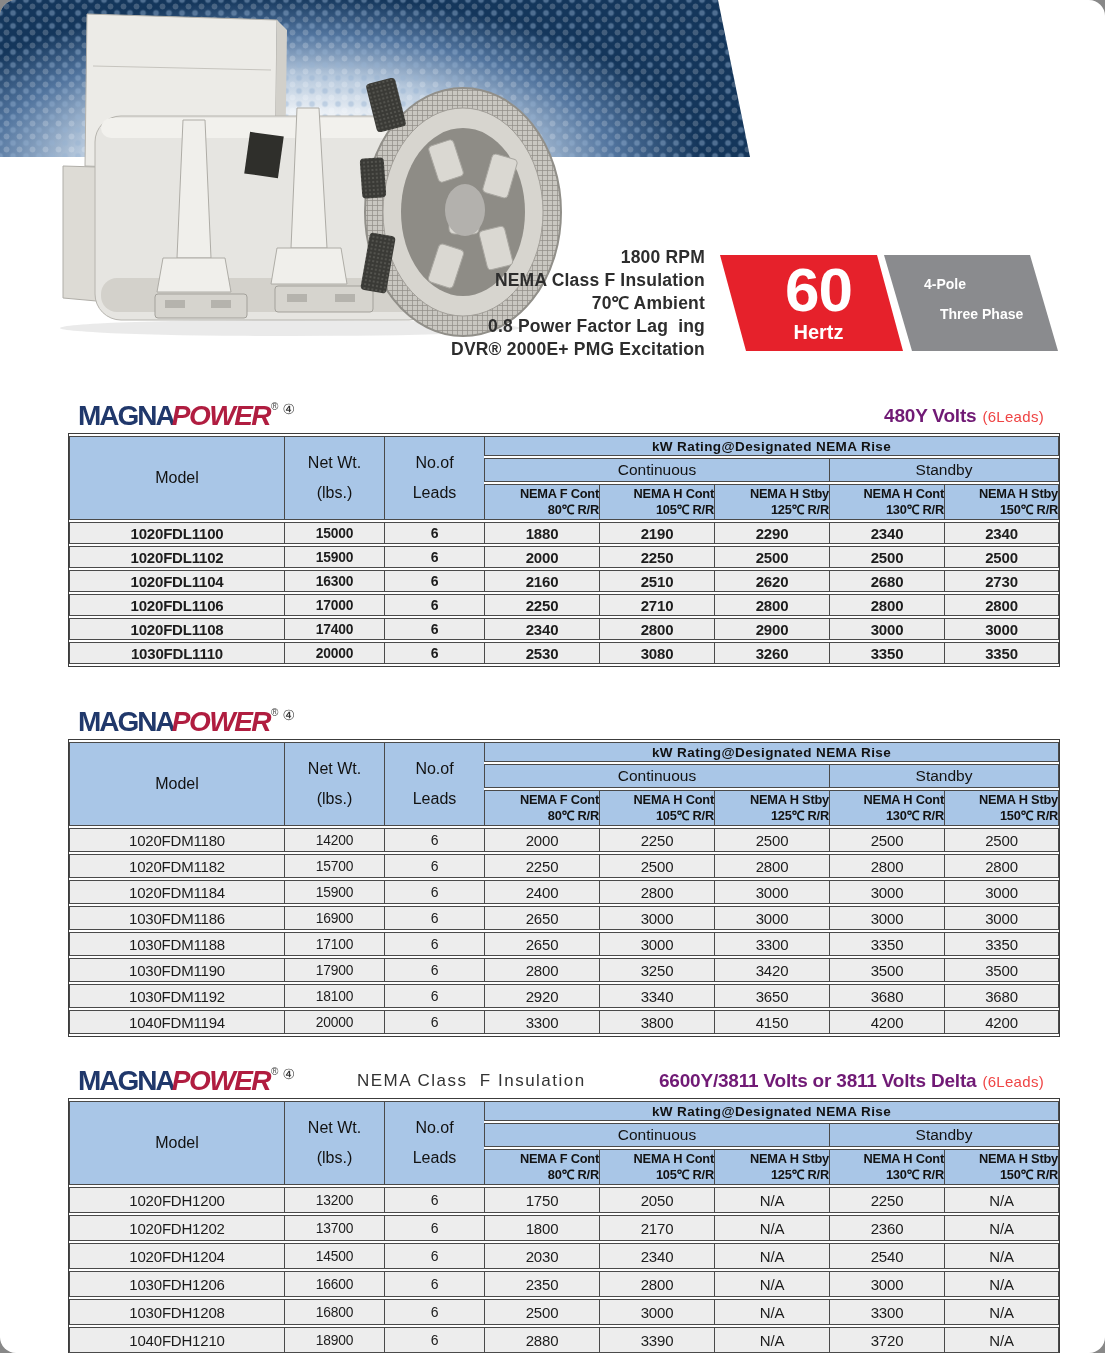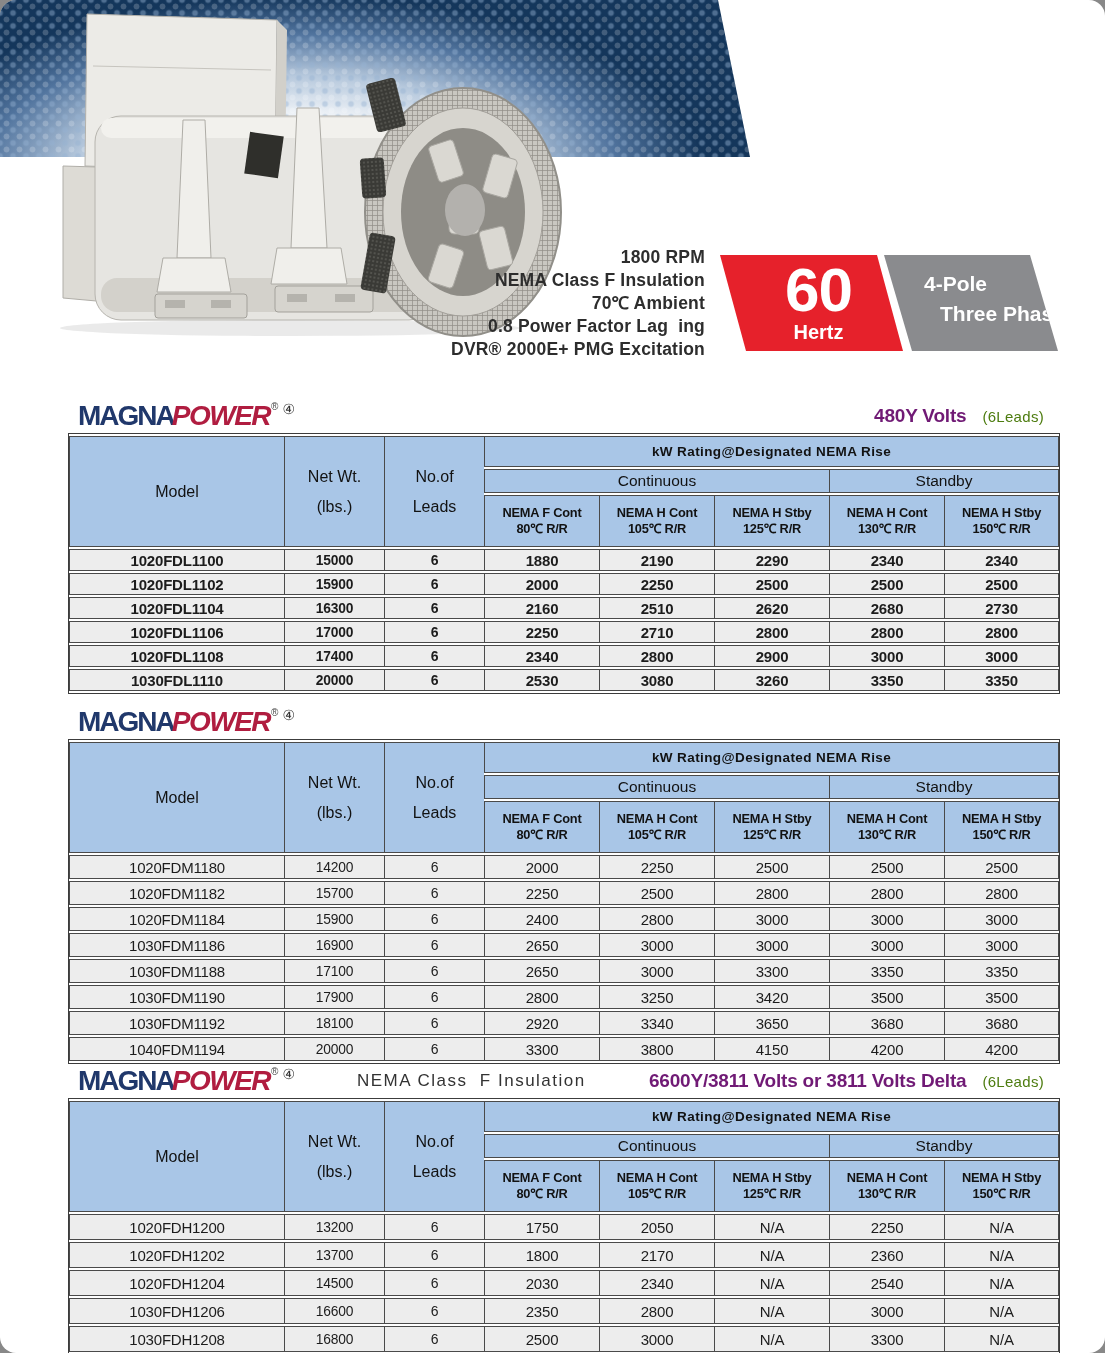--- a/index.html
+++ b/index.html
@@ -31,45 +31,45 @@
     padding-left:14px;
   }
   .freq-num { font-size:62px; font-weight:bold; line-height:0.9; letter-spacing:-1px; }
   .freq-unit { font-size:20px; font-weight:bold; margin-top:3px; }
   .badge-gray {
     left:884px; width:174px;
     background:#8a8b8e;
     clip-path:polygon(0 0, 146px 0, 174px 96px, 28px 96px);
     padding:14px 0 0 40px;
   }
-  .pole-l1, .pole-l2 { font-size:21px; font-weight:bold; line-height:30px; white-space:pre; }
+  .pole-l1, .pole-l2 { font-size:14px; font-weight:bold; line-height:30px; white-space:pre; }
   .pole-l2 { margin-left:16px; }
 
   
   .section { position:absolute; left:68px; width:990px; }
   .sec-head { display:flex; align-items:flex-end; height:40px; margin-bottom:3px; }
   .logo { line-height:1; white-space:nowrap; padding-left:10px;margin-top:31px; }
   .lg-magna { font-size:28px; font-weight:bold; color:#20386b; letter-spacing:-2px; }
   .lg-power { font-size:28px; font-weight:bold; font-style:italic; color:#b01d40; letter-spacing:-1.5px; margin-left:-2px; }
   .lg-reg { font-size:10px; color:#444; vertical-align:top; margin-left:1px; }
   .lg-c4 { font-size:14px; color:#333; vertical-align:top; margin-left:4px; }
   .mid-note { font-size:17px; color:#333; letter-spacing:1.5px; white-space:pre; margin-left:62px; padding-bottom:4px; }
   .sec-title { margin-left:auto; padding:0 14px 3px 0; white-space:nowrap; }
   .t-bold { font-size:19px; font-weight:bold; color:#701a75; white-space:pre; letter-spacing:-0.2px; }
-  .t-light { font-size:15px; color:#4d7c0f; margin-left:16px; letter-spacing:0.3px; }
+  .t-light { font-size:15px; color:#ef4444; margin-left:6px; letter-spacing:0.3px; }
 
   
   table { width:990px; table-layout:fixed; border-collapse:separate; border-spacing:0 2px; border:1px solid #3c3c3c; background:#fff; }
   th, td { border:1px solid #4a4a4a; border-right:none; overflow:hidden; }
   th:last-child, td:last-child { border-right:1px solid #4a4a4a; }
   th { background:#a9c6e7; color:#121212; font-weight:normal; text-align:center; }
   td { background:#ededed; color:#1c1c1c; text-align:center; font-size:15px; letter-spacing:-0.2px; }
-  .hr1 th { height:31px; }
+  .hr1 th { height:20px; }
   .hr2 th { height:24px; font-size:15.5px; }
-  .hr3 th { height:52px; }
+  .hr3 th { height:36px;text-align:right; }
   .h-model { font-size:16px; }
   .h-two { font-size:16px; }
   .h-two div { line-height:30px; }
   .h-kw { font-size:13.5px; font-weight:bold; letter-spacing:0.4px; }
   .h-sub div { font-size:12.8px; font-weight:bold; line-height:16px; letter-spacing:-0.2px; }
   .t1 td { height:22px;font-weight:bold; }
   .t2 td { height:24px; }
   .t3 td { height:26px; }
   .c-wt { font-size:13.8px; }
   .c-leads { font-size:14px; }

